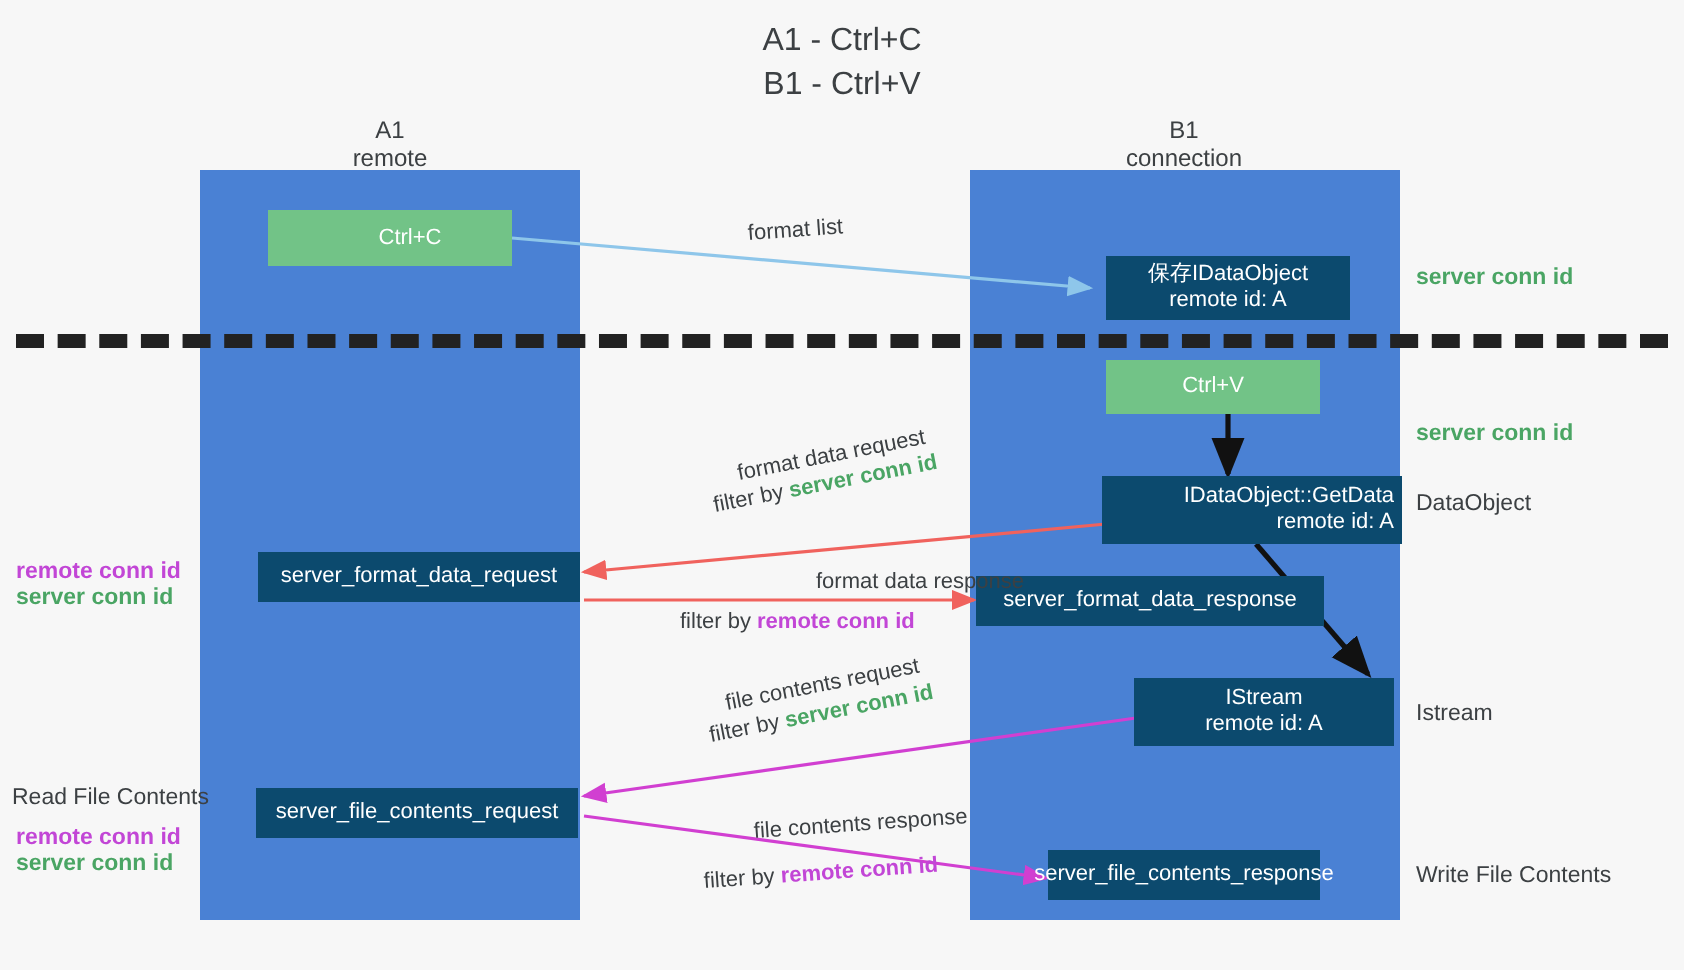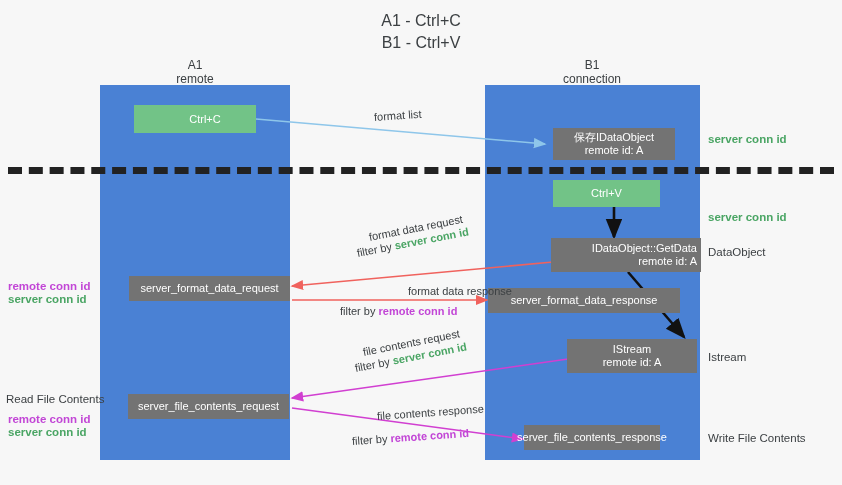--- a/index.html
+++ b/index.html
@@ -69,21 +69,21 @@
     flex-direction: column;
     align-items: center;
     justify-content: center;
     color: #ffffff;
     font-size: 11px;
     line-height: 13px;
     text-align: center;
     padding: 2px 4px;
   }
   .node.green  { background: #72c387; }
-  .node.orange { background: #737373; }
+  .node.orange { background: #0c4a6e; }
   .node .ln2 { display: block; }
 
   
   .side-label {
     font-size: 11.5px;
     line-height: 14px;
   }
   .green-txt  { color: #4aa564; font-weight: bold; }
   .purple-txt { color: #c246d6; font-weight: bold; }
   .dark-txt   { color: #3c4043; }
@@ -180,21 +180,21 @@
 
   <div class="abs node orange" style="left:567px; top:339px; width:130px; height:34px;">
     <span>IStream</span>
     <span class="ln2">remote id: A</span>
   </div>
 
   <div class="abs node orange" style="left:129px; top:276px; width:161px; height:25px;">
     <span>server_format_data_request</span>
   </div>
 
-  <div class="abs node orange" style="left:488px; top:288px; width:192px; height:25px;">
+  <div class="abs node orange" style="left:488px; top:288px; width:174px; height:25px;">
     <span>server_format_data_response</span>
   </div>
 
   <div class="abs node orange" style="left:128px; top:394px; width:161px; height:25px;">
     <span>server_file_contents_request</span>
   </div>
 
   <div class="abs node orange" style="left:524px; top:425px; width:136px; height:25px;">
     <span>server_file_contents_response</span>
   </div>

